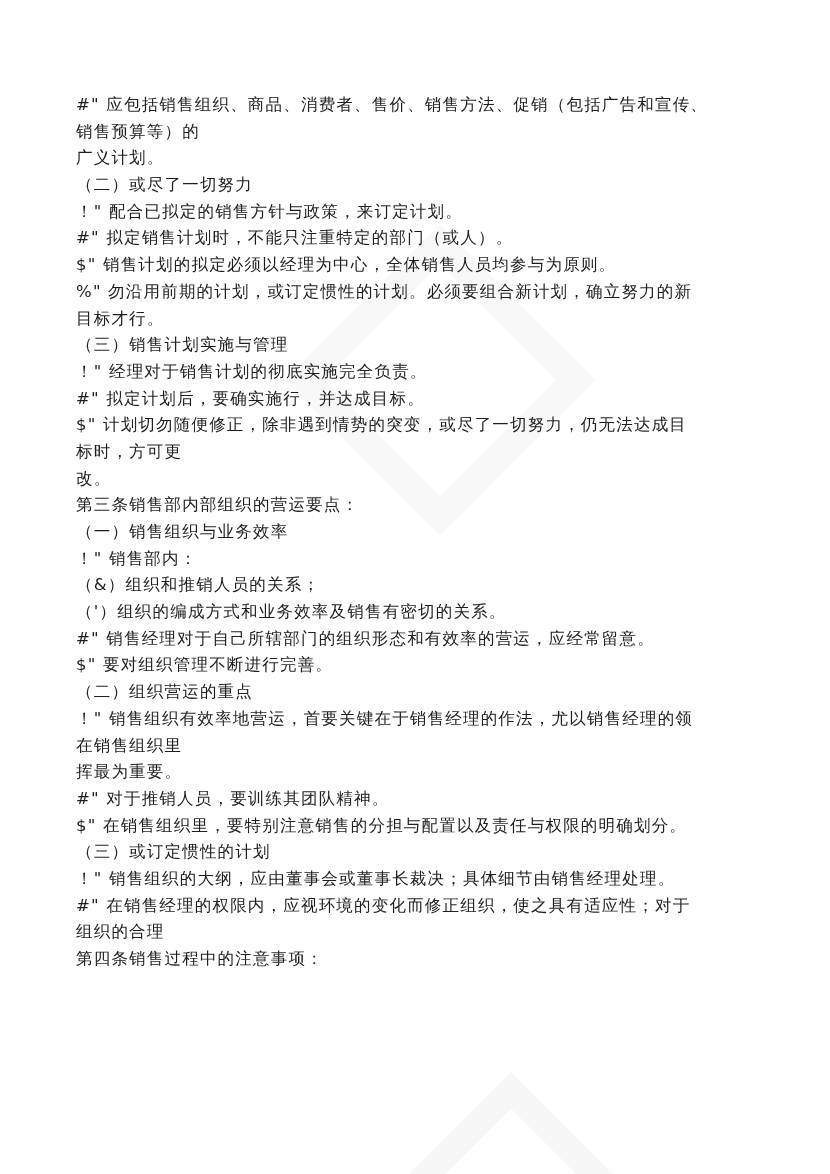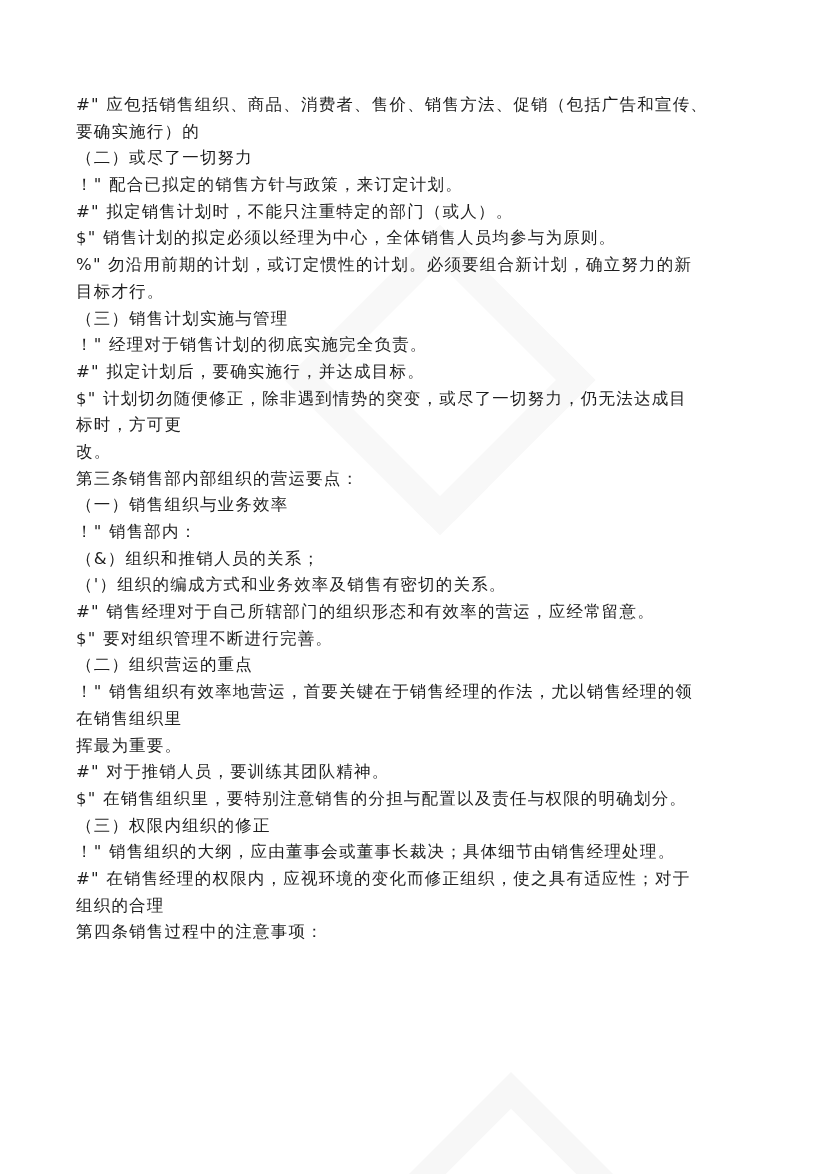--- a/index.html
+++ b/index.html
@@ -33,21 +33,22 @@
 <body>
 
 <div class="page">
   <div class="watermark">
       <div class="wm-box"></div>
     </div>
   <div class="watermark-bottom"></div>
 
   <div class="text-body">
     <div class="line">#" 应包括销售组织、商品、消费者、售价、销售方法、促销（包括广告和宣传、</div>
-    <div class="line">要确实施行）的</div>
+    <div class="line">销售预算等）的</div>
+    <div class="line">广义计划。</div>
     <div class="line">（二）或尽了一切努力</div>
     <div class="line">！" 配合已拟定的销售方针与政策，来订定计划。</div>
     <div class="line">#" 拟定销售计划时，不能只注重特定的部门（或人）。</div>
     <div class="line">$" 销售计划的拟定必须以经理为中心，全体销售人员均参与为原则。</div>
     <div class="line">%" 勿沿用前期的计划，或订定惯性的计划。必须要组合新计划，确立努力的新</div>
     <div class="line">目标才行。</div>
     <div class="line">（三）销售计划实施与管理</div>
     <div class="line">！" 经理对于销售计划的彻底实施完全负责。</div>
     <div class="line">#" 拟定计划后，要确实施行，并达成目标。</div>
     <div class="line">$" 计划切勿随便修正，除非遇到情势的突变，或尽了一切努力，仍无法达成目</div>
@@ -59,19 +60,19 @@
     <div class="line">（&amp;）组织和推销人员的关系；</div>
     <div class="line">（'）组织的编成方式和业务效率及销售有密切的关系。</div>
     <div class="line">#" 销售经理对于自己所辖部门的组织形态和有效率的营运，应经常留意。</div>
     <div class="line">$" 要对组织管理不断进行完善。</div>
     <div class="line">（二）组织营运的重点</div>
     <div class="line">！" 销售组织有效率地营运，首要关键在于销售经理的作法，尤以销售经理的领</div>
     <div class="line">在销售组织里</div>
     <div class="line">挥最为重要。</div>
     <div class="line">#" 对于推销人员，要训练其团队精神。</div>
     <div class="line">$" 在销售组织里，要特别注意销售的分担与配置以及责任与权限的明确划分。</div>
-    <div class="line">（三）权限内组织的修正</div>
+    <div class="line">（三）或订定惯性的计划</div>
     <div class="line">！" 销售组织的大纲，应由董事会或董事长裁决；具体细节由销售经理处理。</div>
     <div class="line">#" 在销售经理的权限内，应视环境的变化而修正组织，使之具有适应性；对于</div>
     <div class="line">组织的合理</div>
     <div class="line">第四条销售过程中的注意事项：</div>
   </div>
 </div>
 
 </body></html>

